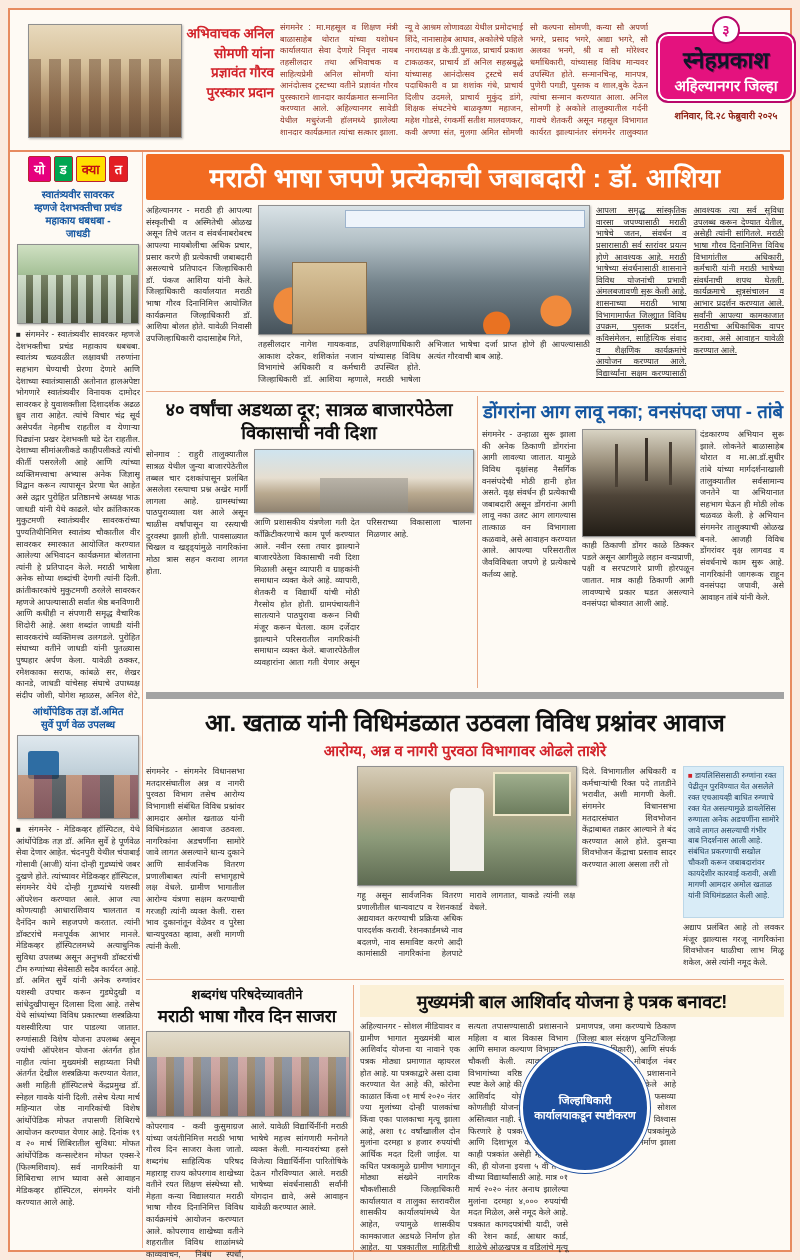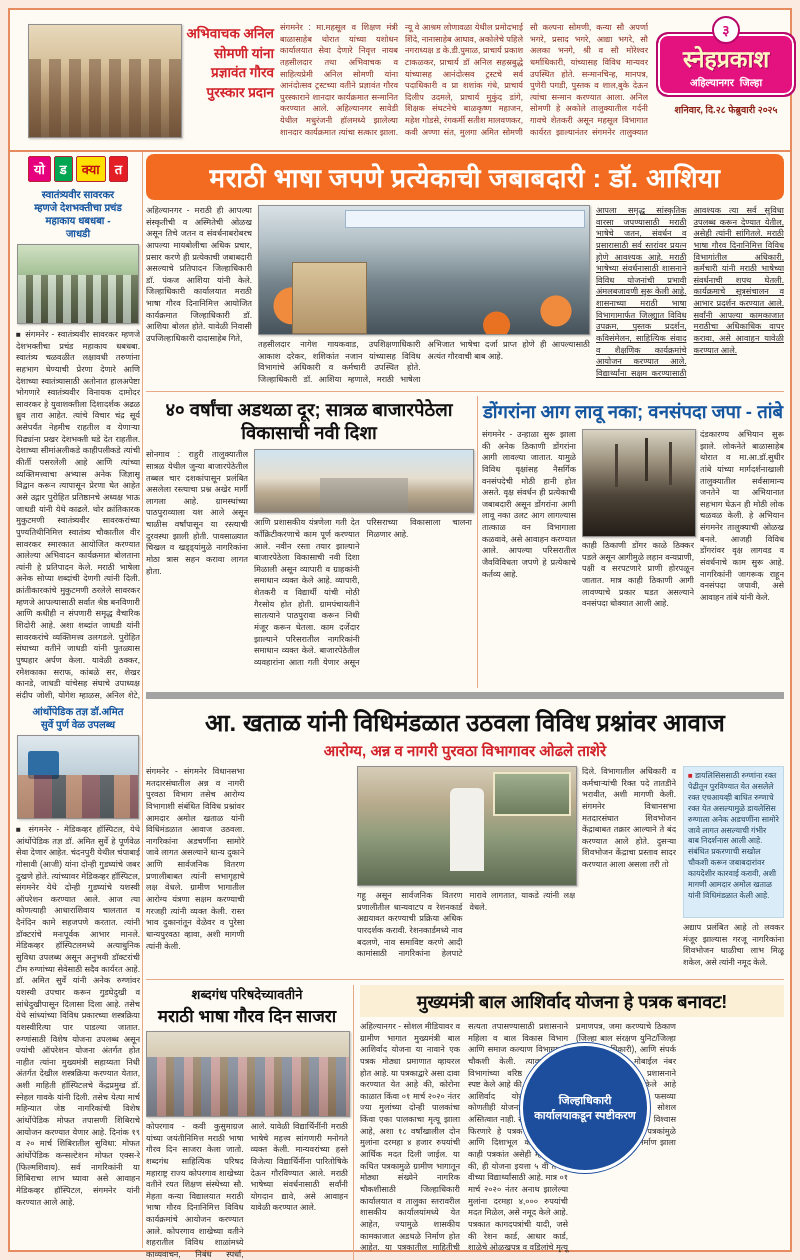--- a/index.html
+++ b/index.html
@@ -51,42 +51,42 @@
   .topstrip{position:absolute;left:16px;top:12px;width:768px;height:138px;}
   .award-photo{position:absolute;left:12px;top:12px;width:152px;height:112px;}
   .top-head{position:absolute;left:170px;top:12px;width:88px;height:116px;color:#d2232a;font-weight:bold;
      font-size:13.5px;line-height:1.45;text-align:right;}
   .top-body{position:absolute;left:264px;top:10px;width:368px;height:122px;}
   .masthead{position:absolute;left:640px;top:4px;width:140px;height:130px;text-align:center;}
   .issue-circle{position:relative;z-index:2;margin:0 auto;width:24px;height:24px;border-radius:50%;background:#fff;
      border:2px solid #b9086b;color:#d4127e;font-weight:bold;font-size:14px;line-height:24px;}
   .mast-box{margin-top:-12px;padding:14px 4px 6px;background:#e4127e;border:2px solid #b9086b;border-radius:12px;
      box-shadow:0 0 0 2px #fff inset;}
-  .mast-title{color:#fef9c3;font-weight:bold;font-size:23px;line-height:1.05;text-shadow:1px 1px 0 #9c0b59;font-family:Liberation Serif, serif;}
-  .mast-sub{color:#fff;font-weight:bold;font-size:10px;margin-top:3px;font-family:Liberation Mono, monospace;}
+  .mast-title{color:#0f172a;font-weight:bold;font-size:23px;line-height:1.05;text-shadow:1px 1px 0 #9c0b59;}
+  .mast-sub{color:#fff;font-weight:bold;font-size:15px;margin-top:3px;}
   .mast-date{margin-top:6px;font-size:9.5px;font-weight:bold;color:#8c1f12;}
 
   
   .sidebar{position:absolute;left:16px;top:154px;width:124px;height:1094px;}
   .ticker{display:flex;gap:3px;justify-content:center;align-items:stretch;height:26px;margin:2px 0 6px;}
   .ticker span{display:flex;align-items:center;justify-content:center;font-weight:bold;font-size:13px;
      padding:0 5px;border:1px solid #b23;border-radius:2px;}
   .t-pink{background:#e6007e;color:#fff;}
   .t-green{background:#00a651;color:#fff;}
   .t-yellow{background:#ffe000;color:#c41010;}
   .t-red{background:#e31e24;color:#fff;}
   .side-head{color:#1556a0;font-weight:bold;font-size:10px;line-height:1.3;text-align:center;margin:4px 16px;}
   .sav-photo{width:120px;height:78px;margin:2px auto 5px;}
   .sav-body{height:372px;}
   .walk-photo{width:120px;height:82px;margin:2px auto 5px;}
   .ortho-body{height:428px;}
 
   
   .main{position:absolute;left:146px;top:154px;width:638px;}
-  .banner{height:46px;background:#f26b21;border-radius:8px;display:flex;align-items:center;justify-content:center;margin-bottom:5px;}
+  .banner{height:46px;background:#f26b21;border-radius:2px;display:flex;align-items:center;justify-content:center;margin-bottom:5px;}
   .banner h1{margin:0;color:#fff;font-size:26px;font-weight:bold;letter-spacing:.5px;}
 
   .lead{display:flex;gap:6px;height:182px;margin-bottom:4px;}
   .lead-left{width:106px;height:182px;}
   .lead-center{width:332px;}
   .lead-photo{width:330px;height:128px;}
   .lead-below{height:48px;margin-top:4px;}
   .lead-right{flex:1;height:182px;text-decoration:underline;}
 
   .row2{display:flex;border-top:1px solid #e9a987;padding-top:4px;margin-top:2px;height:292px;}

